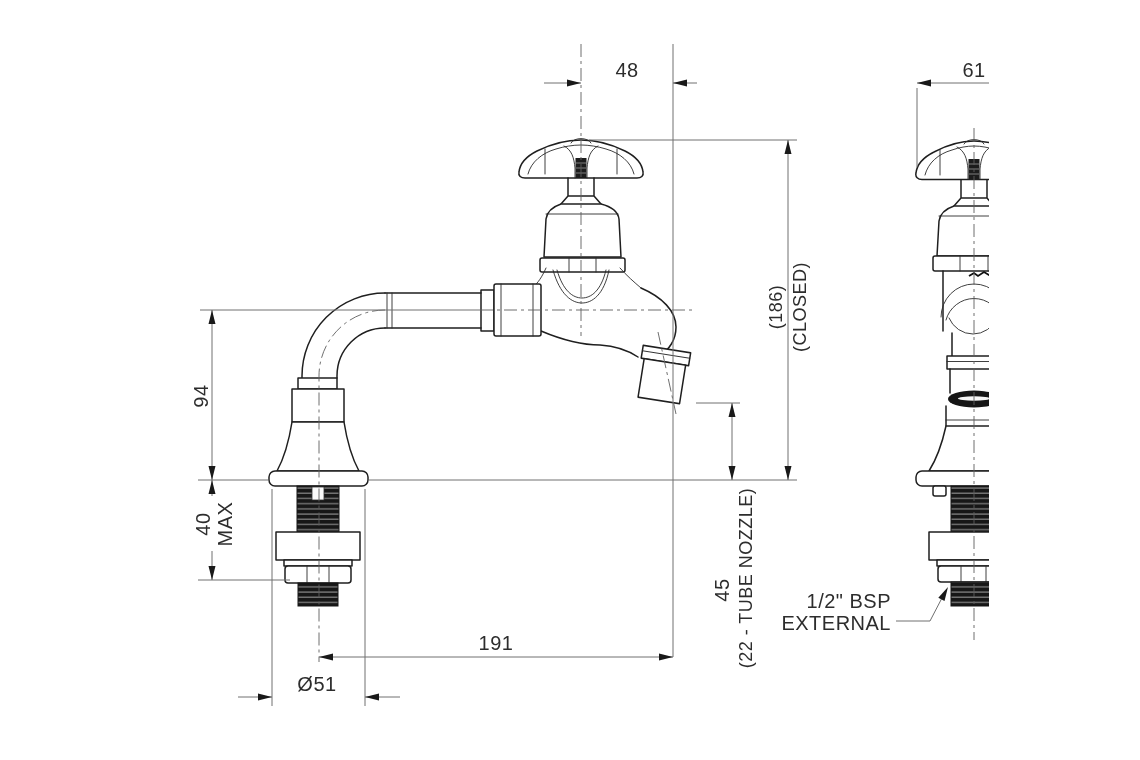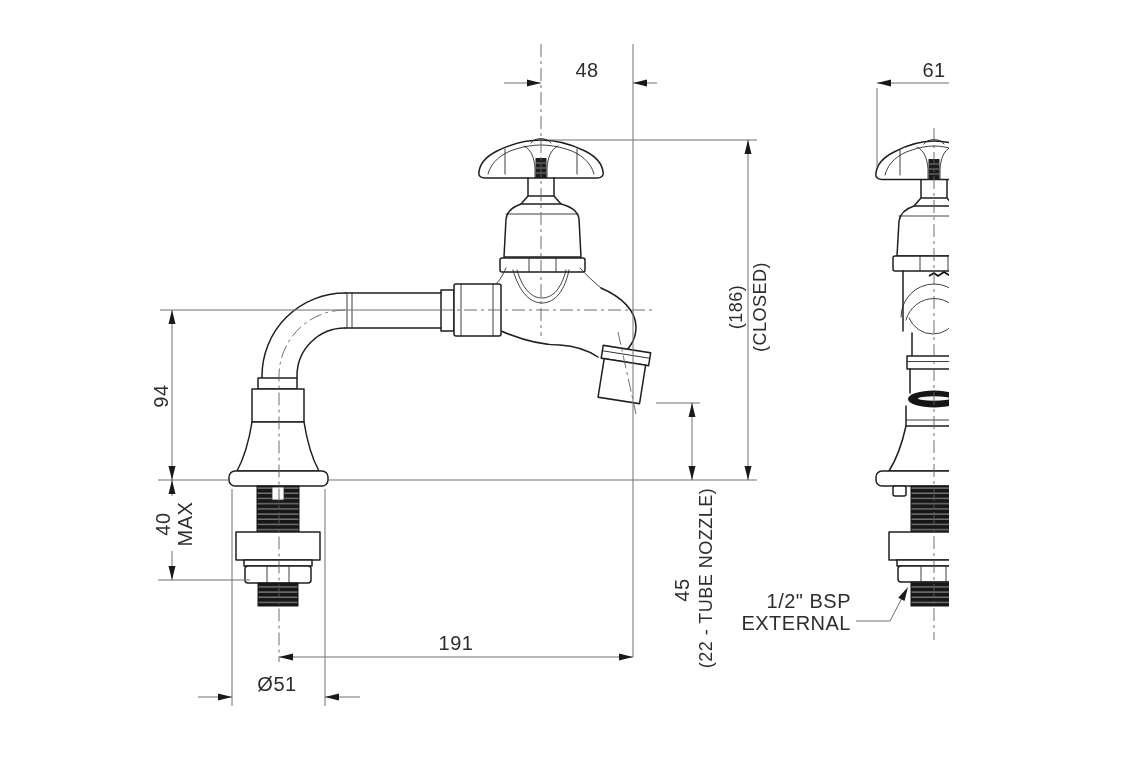--- a/index.html
+++ b/index.html
@@ -1,16 +1,16 @@
 <!DOCTYPE html>
 <html><head>
 <meta charset="utf-8">
 <style>
   html,body { margin:0; padding:0; background:#ffffff; }
-  #canvas { width:949px; height:760px; background:#ffffff; position:relative; overflow:hidden; }
+  #canvas { width:949px; height:760px; background:#ffffff; position:relative; overflow:hidden;padding-left:40px; }
   svg { display:block; }
   .ol  { stroke:#1f1f1f; stroke-width:1.5; fill:none; stroke-linecap:round; stroke-linejoin:round; }
   .olf { stroke:#1f1f1f; stroke-width:1.5; fill:#ffffff; stroke-linejoin:round; }
   .thin{ stroke:#2a2a2a; stroke-width:0.9; fill:none; stroke-linecap:round; }
   .dim { stroke:#707070; stroke-width:1; fill:none; }
   .cl  { stroke:#5f5f5f; stroke-width:0.9; fill:none; stroke-dasharray:13 4 3 4; }
   .arr { fill:#191919; stroke:none; }
   .thr { stroke:#171717; stroke-width:1; }
   .hatch { stroke:#9a9a9a; stroke-width:0.8; }
   .dim-text  { font-family:"Liberation Sans", sans-serif; font-size:20px; fill:#2d2d2d; letter-spacing:0.5px; }

